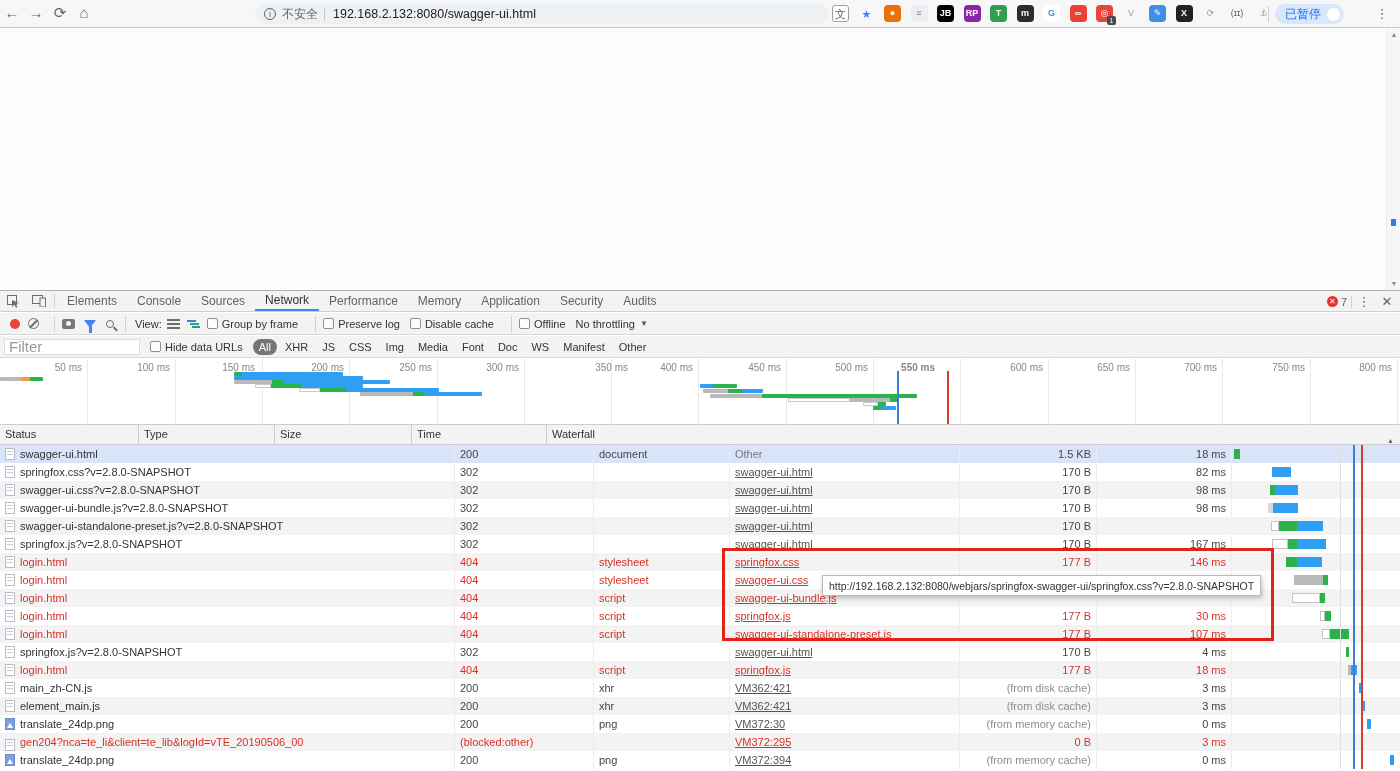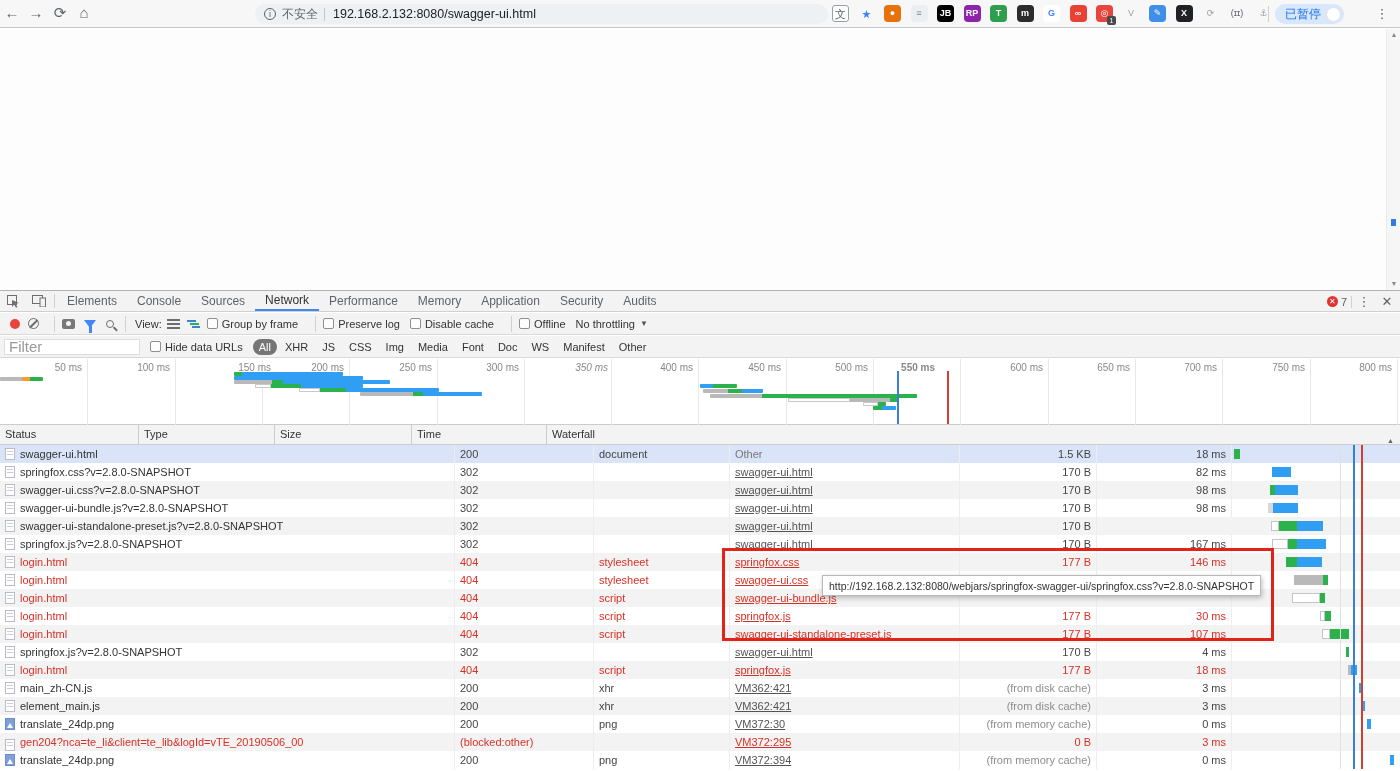--- a/index.html
+++ b/index.html
@@ -277,29 +277,29 @@
           <span class="type-pill">Other</span>
         </span>
     </div>
 
     <div class="overview" id="overview">
         <div class="ov-grid" style="left: 87px;"></div>
         <div class="ov-label" style="left: 87px;">50 ms</div>
         <div class="ov-grid" style="left: 175px;"></div>
         <div class="ov-label" style="left: 175px;">100 ms</div>
         <div class="ov-grid" style="left: 262px;"></div>
-        <div class="ov-label" style="left: 276px;">150 ms</div>
+        <div class="ov-label" style="left: 260px;">150 ms</div>
         <div class="ov-grid" style="left: 349px;"></div>
         <div class="ov-label" style="left: 349px;">200 ms</div>
         <div class="ov-grid" style="left: 437px;"></div>
         <div class="ov-label" style="left: 437px;">250 ms</div>
         <div class="ov-grid" style="left: 524px;"></div>
         <div class="ov-label" style="left: 524px;">300 ms</div>
         <div class="ov-grid" style="left: 611px;"></div>
-        <div class="ov-label" style="left: 613px; font-style: italic;">350 ms</div>
+        <div class="ov-label" style="left: 633px;">350 ms</div>
         <div class="ov-grid" style="left: 698px;"></div>
         <div class="ov-label" style="left: 698px;">400 ms</div>
         <div class="ov-grid" style="left: 786px;"></div>
         <div class="ov-label" style="left: 786px;">450 ms</div>
         <div class="ov-grid" style="left: 873px;"></div>
         <div class="ov-label" style="left: 873px;">500 ms</div>
         <div class="ov-grid" style="left: 960px;"></div>
         <div class="ov-label" style="left: 940px; font-weight: bold;">550 ms</div>
         <div class="ov-grid" style="left: 1048px;"></div>
         <div class="ov-label" style="left: 1048px;">600 ms</div>

